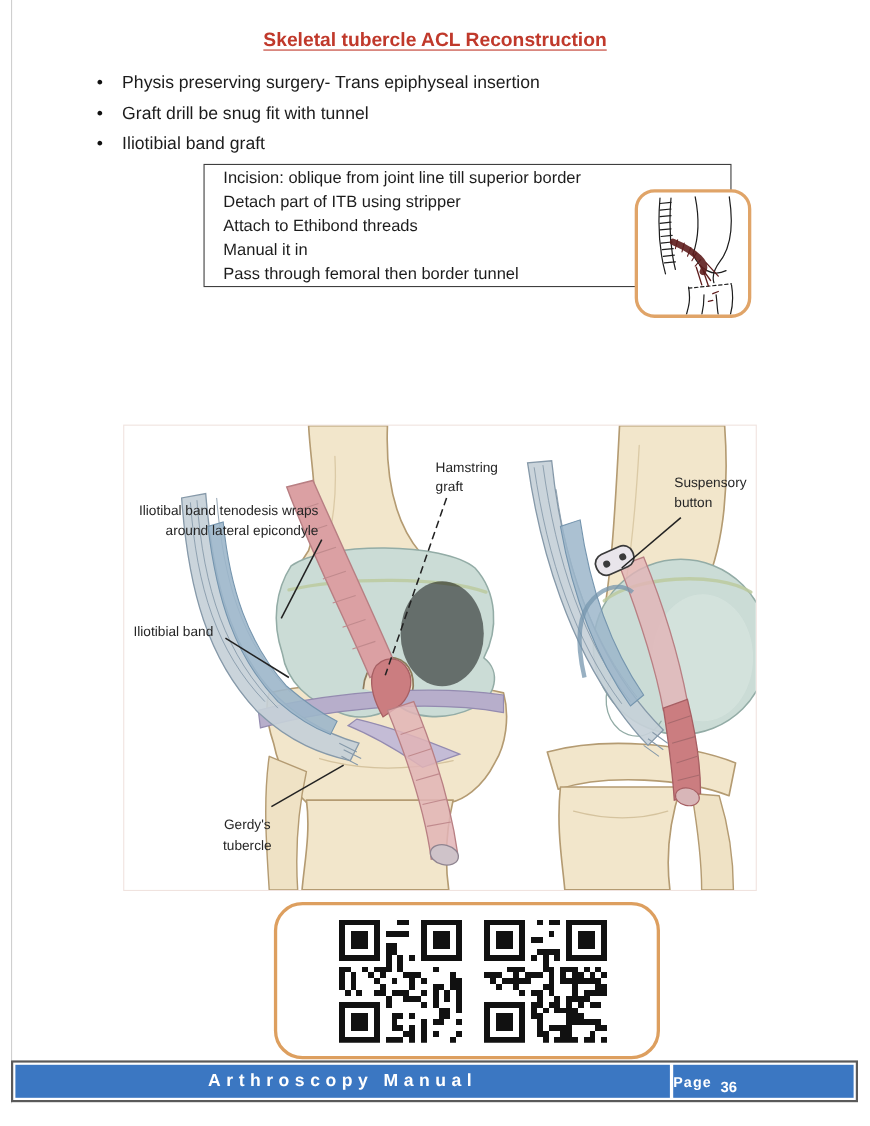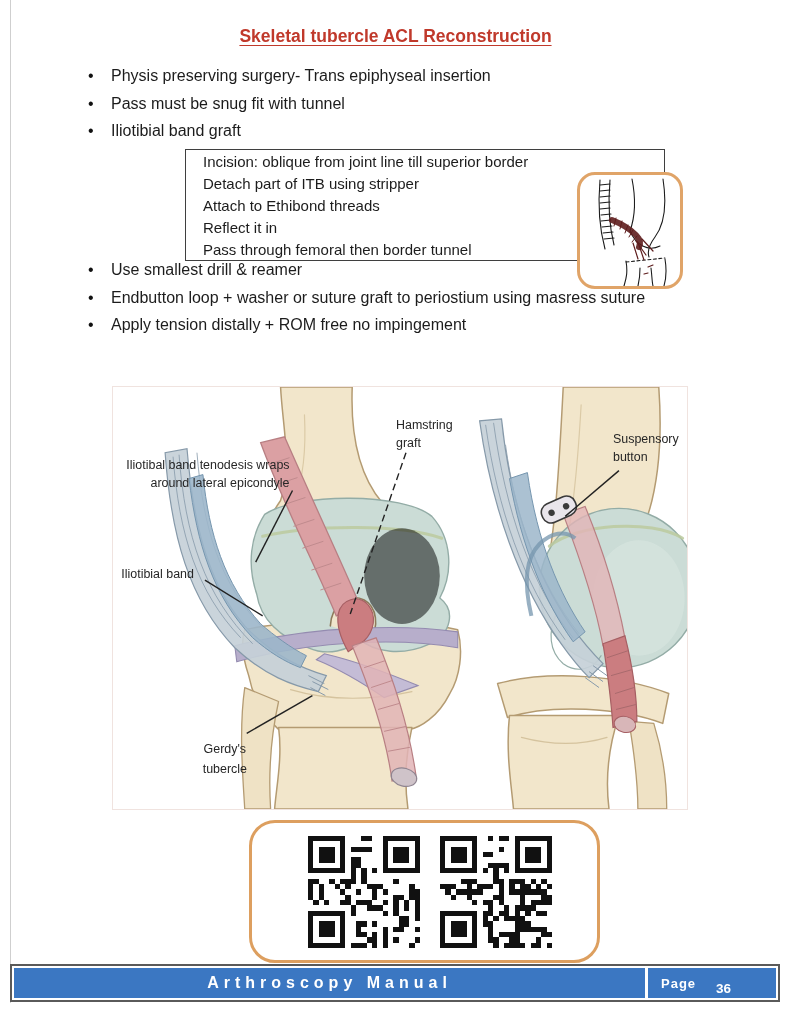--- a/index.html
+++ b/index.html
@@ -62,45 +62,45 @@
     position:absolute; left:10px; top:964px; width:770px; height:38px;
     border:2px solid #5a5a5a; background:#fff; padding:2px;
     display:flex; gap:3px;
   }
   .footer-main {
     flex:1; background:#3b77c2; color:#fff; display:flex;
     align-items:center; justify-content:center;
     font-size:16px; font-weight:bold; letter-spacing:5px;
   }
   .footer-page {
-    width:128px; background:#3b77c2; color:#fff; display:flex;
-    align-items:center; padding-left:13px; gap:20px; font-size:13px;
+    width:164px; background:#3b77c2; color:#fff; display:flex;
+    align-items:center; gap:8px; font-size:13px;
   }
   .footer-page .pagelabel { font-weight:600; letter-spacing:1px; }
   .footer-page .pagenum { font-weight:bold; font-size:13.5px;margin-top:11px; }
 </style>
 </head>
 <body>
 
 <div class="page">
   <div class="page-edge"></div>
 
   <h1 class="title">Skeletal tubercle ACL Reconstruction</h1>
 
   <ul class="bullets bullets-top">
     <li>Physis preserving surgery- Trans epiphyseal insertion</li>
-    <li>Pass must be snug fit with tunnel</li>
+    <li>Graft drill be snug fit with tunnel</li>
     <li>Iliotibial band graft</li>
   </ul>
 
   <div class="incision-box">
     <div>Incision: oblique from joint line till superior border</div>
     <div>Detach part of ITB using stripper</div>
     <div>Attach to Ethibond threads</div>
-    <div>Reflect it in</div>
+    <div>Manual it in</div>
     <div>Pass through femoral then border tunnel</div>
   </div>
 
   <div class="sketch-box">
     <svg viewBox="0 0 100 111">
       <g fill="none" stroke="#1d1d1d" stroke-width="1.1" stroke-linecap="round">
         <path d="M20,5 C18,28 19,52 25,74"></path>
         <path d="M30,5 C28,28 29,50 34,70"></path>
         <path d="M20,10 L30,9 M20,16 L30,15 M20,22 L30,21 M20,28 L30,27 M20,34 L30,33 M21,40 L31,39 M21,46 L31,45 M22,52 L32,51 M23,58 L33,57 M24,64 L34,63"></path>
         <path d="M52,4 C56,24 55,42 50,56"></path>
@@ -114,25 +114,20 @@
       </g>
       <g fill="none" stroke="#5e1d1d" stroke-linecap="round">
         <path d="M32,45 C42,49 50,54 56,60 C60,64 61,68 59,72" stroke-width="6" opacity="0.9"></path>
         <path d="M36,43 L34,51 M42,46 L40,54 M48,50 L45,58 M53,55 L49,62 M57,61 L52,67" stroke-width="1"></path>
         <path d="M56,66 L66,80 M59,70 L64,85 M53,68 L58,84 M62,64 L73,76" stroke-width="1.2"></path>
         <path d="M68,92 L73,90 M64,99 L68,98" stroke-width="1.2"></path>
       </g>
     </svg>
   </div>
 
-  <ul class="bullets bullets-bottom">
-    <li>Use smallest drill &amp; reamer</li>
-    <li class="wrap"><span>Endbutton loop + washer or suture graft to periostium using masress suture</span></li>
-    <li>Apply tension distally + ROM free no impingement</li>
-  </ul>
 
   <figure class="figure">
     <svg viewBox="0 0 576 424">
 
       <g stroke-linejoin="round" stroke-linecap="round">
 
         <path d="M168,0 L240,0 C238,52 248,90 270,116 C300,146 310,178 298,210 C250,230 192,230 152,212 C140,178 146,146 168,114 C180,80 170,40 168,0 Z" fill="#f2e6cb" stroke="#b49b72" stroke-width="1.5"></path>
         <path d="M192,28 C194,68 190,94 182,114" stroke="#dbcaa6" fill="none" stroke-width="1.2"></path>
 
         <path d="M132,244 C182,232 298,232 346,244 C352,266 348,292 338,308 C326,332 308,342 298,344 L166,344 C150,330 140,310 136,290 C130,272 128,256 132,244 Z" fill="#f2e6cb" stroke="#b49b72" stroke-width="1.5"></path>

